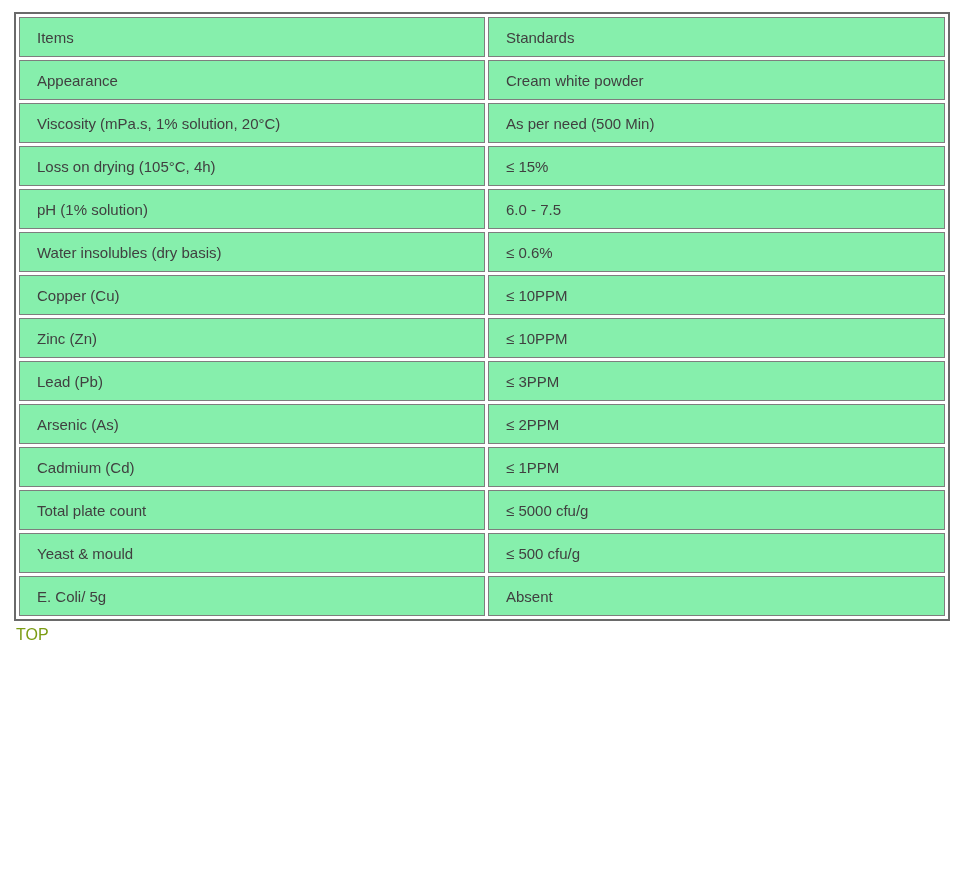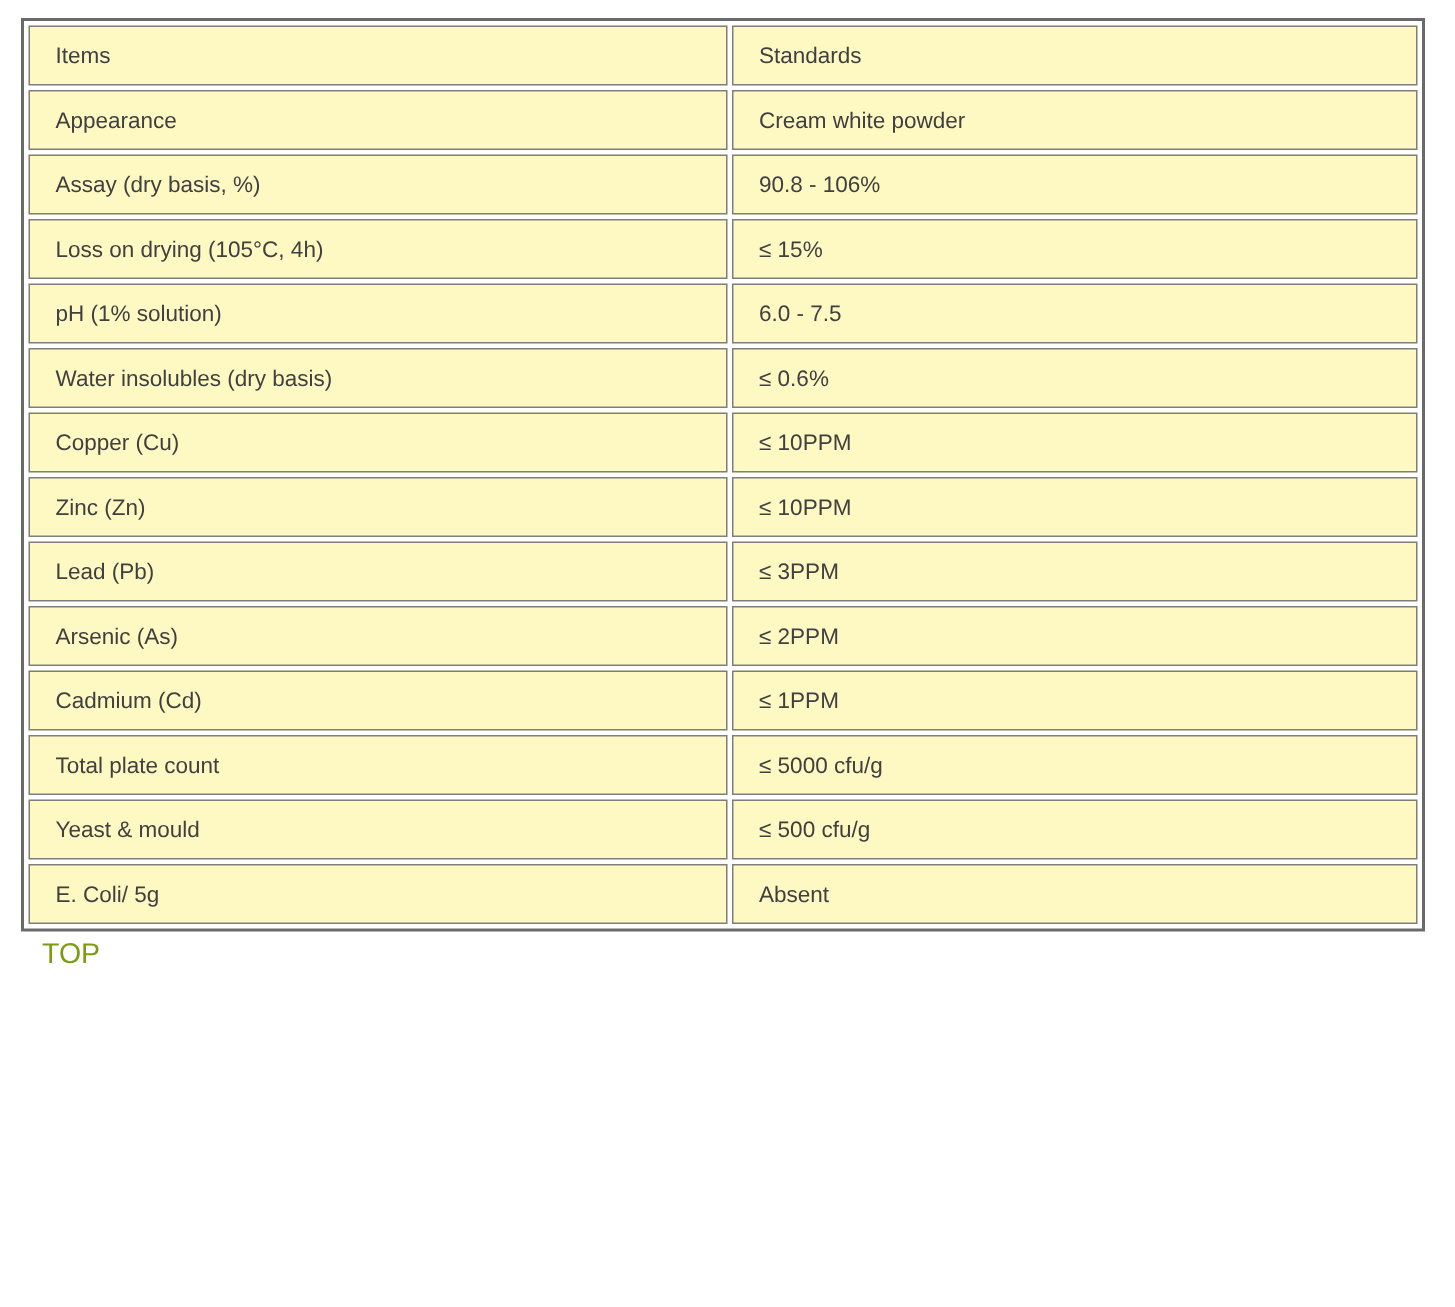--- a/index.html
+++ b/index.html
@@ -24,30 +24,30 @@
     width: 936px;
     table-layout: fixed;
   }
   table.spec-table td {
     border: 1px solid #7e7e7e;
     height: 38px;
     padding: 0 10px 0 17px;
     font-size: 15px;
     color: #404040;
     vertical-align: middle;
-    background: #fef9c3;
+    background: #86efac;
     white-space: nowrap;
     overflow: hidden;
   }
   td.col-left  { width: 437px; }
   td.col-right { width: auto; margin-left: 44px; }
   a.top-link {
     display: inline-block;
-    margin: 5px 0 0 28px;
-    font-size: 19px;
+    margin: 5px 0 0 16px;
+    font-size: 16px;
     text-decoration: none;
     cursor: pointer;
   }
 </style>
 </head>
 <body>
 
 <div class="page">
 
   <table class="spec-table">
@@ -55,22 +55,22 @@
       <tr>
         <td class="col-left">Items</td>
         <td class="col-right">Standards</td>
       </tr>
 
     <tr>
           <td class="col-left">Appearance</td>
           <td class="col-right">Cream white powder</td>
         </tr>
         <tr>
-          <td class="col-left">Assay (dry basis, %)</td>
-          <td class="col-right">90.8 - 106%</td>
+          <td class="col-left">Viscosity (mPa.s, 1% solution, 20°C)</td>
+          <td class="col-right">As per need (500 Min)</td>
         </tr>
         <tr>
           <td class="col-left">Loss on drying (105°C, 4h)</td>
           <td class="col-right">≤ 15%</td>
         </tr>
         <tr>
           <td class="col-left">pH (1% solution)</td>
           <td class="col-right">6.0 - 7.5</td>
         </tr>
         <tr>

